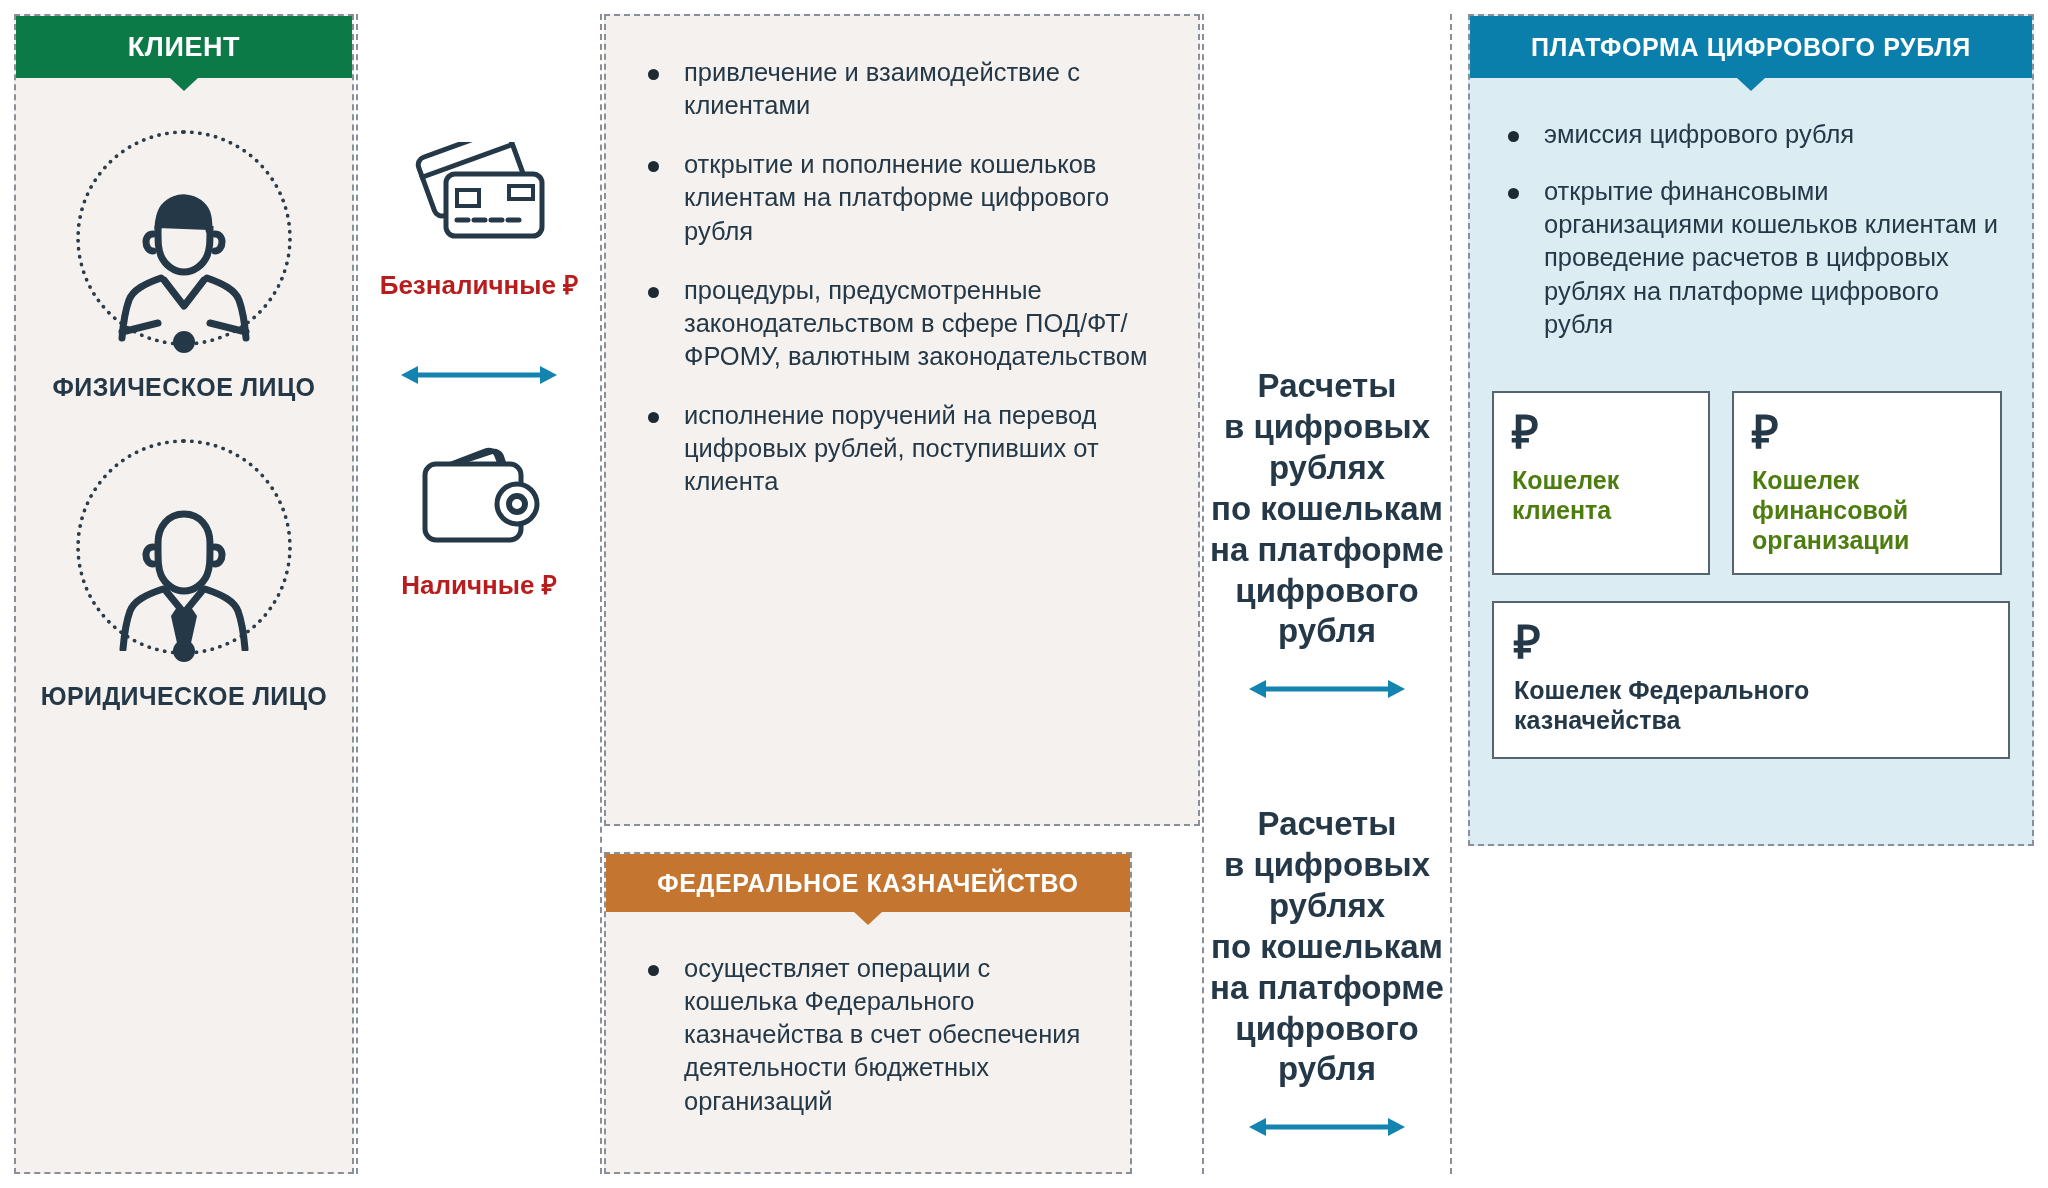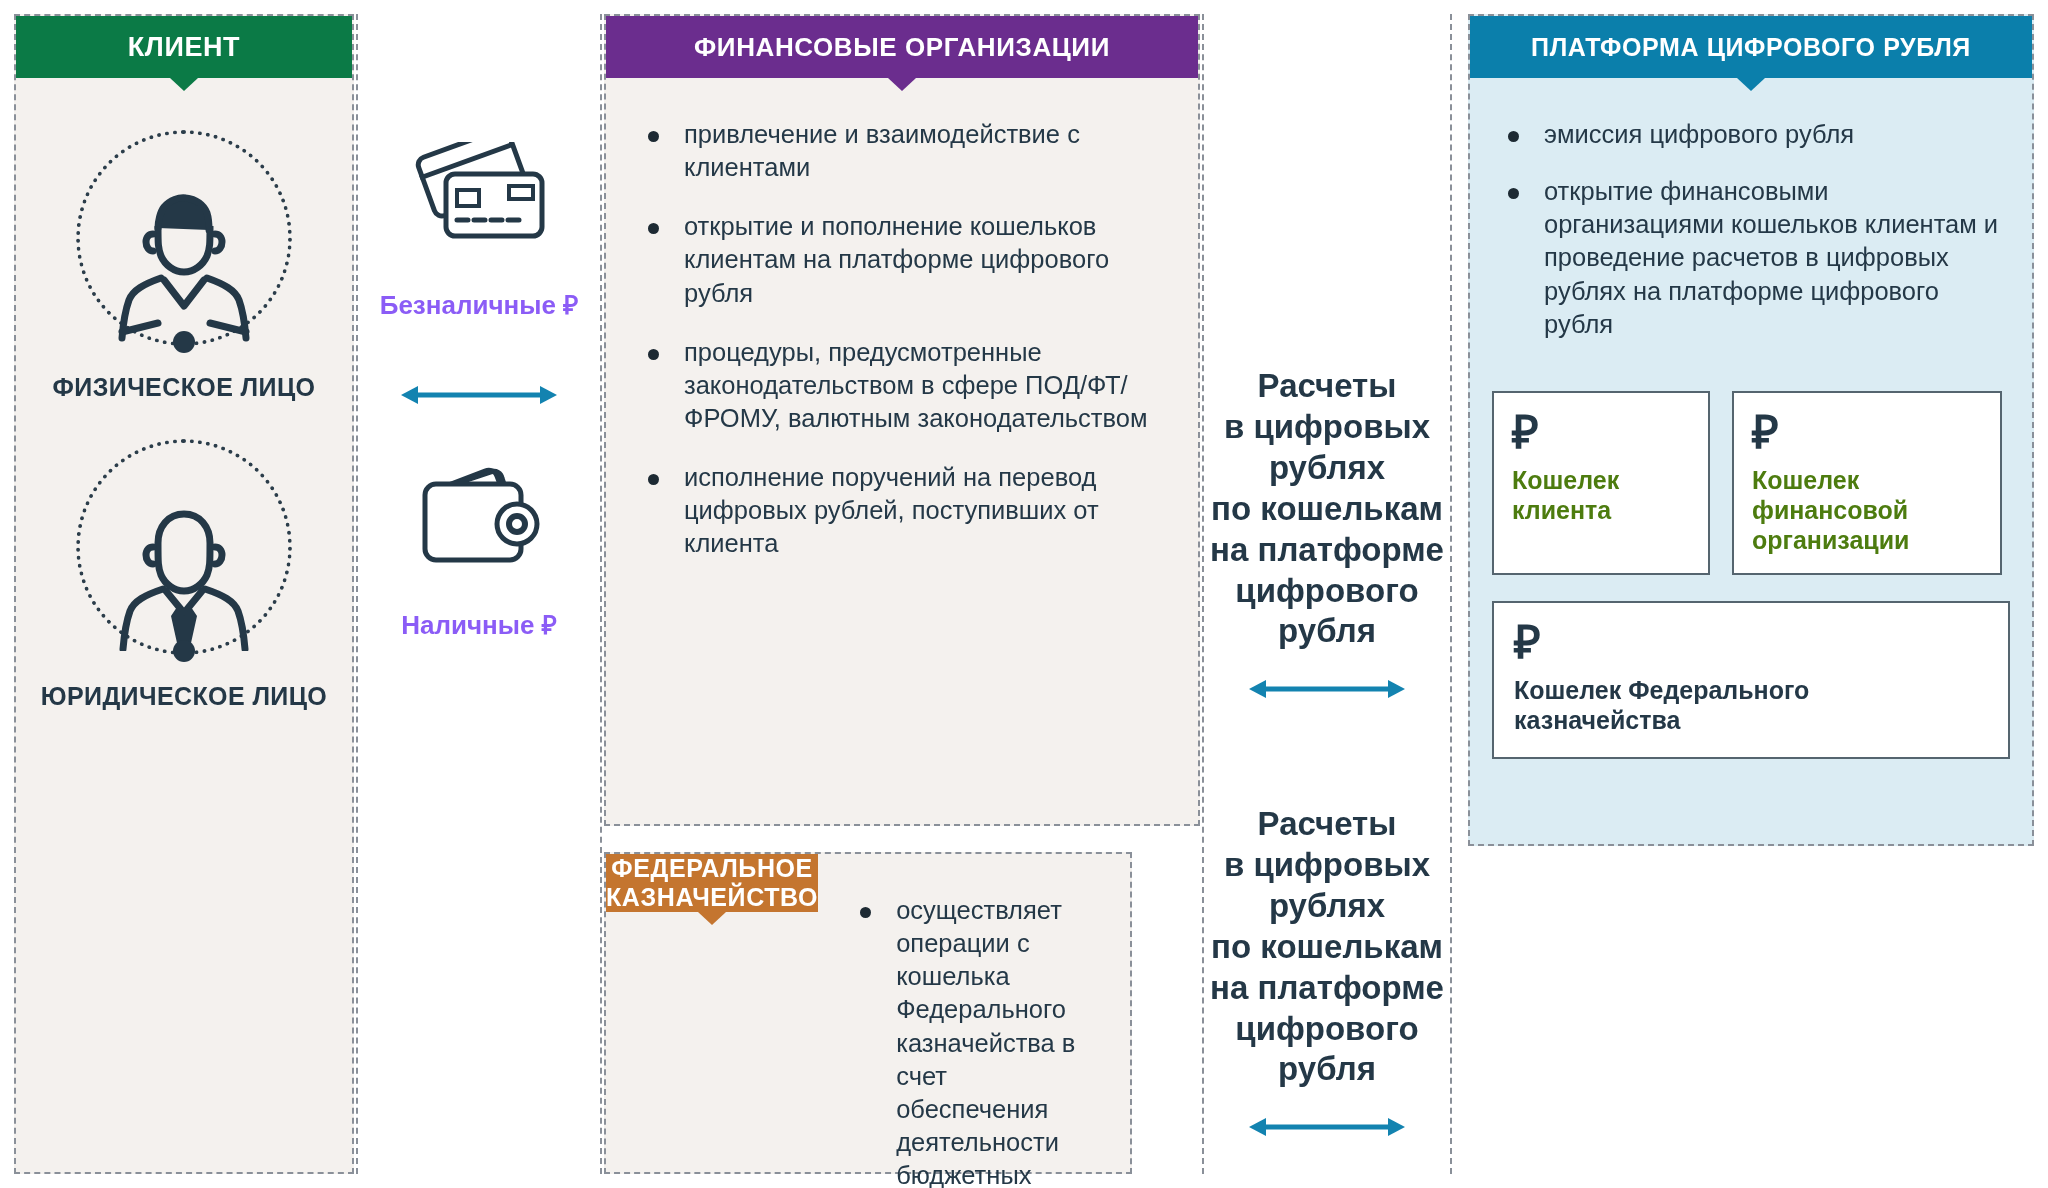--- a/index.html
+++ b/index.html
@@ -112,24 +112,24 @@
     border-right: 2px dashed #8a9099;
     background: #ffffff;
     display: flex;
     flex-direction: column;
     align-items: center;
     padding-top: 128px;
     gap: 0;
   }
   .money-item { display: flex; flex-direction: column; align-items: center; }
   .money-label {
-    margin-top: 32px;
+    margin-top: 12px;
     font-weight: bold;
     font-size: 26px;
-    color: #8b5cf6;
+    color: #b91c1c;
     white-space: nowrap;
   }
   .double-arrow {
     width: 160px; height: 26px;
     margin: 60px 0 54px 0;
     position: relative;
   }
 
   
   #finorg-block {
@@ -147,21 +147,21 @@
 
   #treasury-block {
     position: absolute;
     left: 604px;
     top: 852px;
     width: 528px;
     height: 322px;
     border: 2px dashed #8a9099;
     background: #f4f1ee;
     display: flex;
-    flex-direction: row;
+    flex-direction: column;
   }
   #treasury-block .banner { height: 58px; font-size: 25px; flex: 0 0 58px; }
 
   ul.bullets {
     list-style: none;
     margin: 0;
     padding: 40px 30px 20px 34px;
   }
   ul.bullets li {
     position: relative;
@@ -340,23 +340,20 @@
           <circle cx="104" cy="62" r="20" stroke="#243847" stroke-width="5" fill="#ffffff"></circle>
           <circle cx="104" cy="62" r="8" stroke="#243847" stroke-width="6" fill="none"></circle>
         </svg>
       </span>
       <div class="money-label">Наличные ₽</div>
     </div>
 
   </div>
 
   <div id="finorg-block">
-    <div class="banner banner-purple">
-      <span>ФИНАНСОВЫЕ ОРГАНИЗАЦИИ</span>
-    </div>
     <ul class="bullets">
       <li>
         <span class="b">привлечение</span><span> и взаимодействие с клиентами</span>
       </li>
       <li>
         <span class="b">открытие и пополнение кошельков</span><span> клиентам на платформе цифрового рубля</span>
       </li>
       <li>
         <span class="b">процедуры</span><span>, предусмотренные законодательством в сфере ПОД/ФТ/ФРОМУ, валютным законодательством</span>
       </li>

